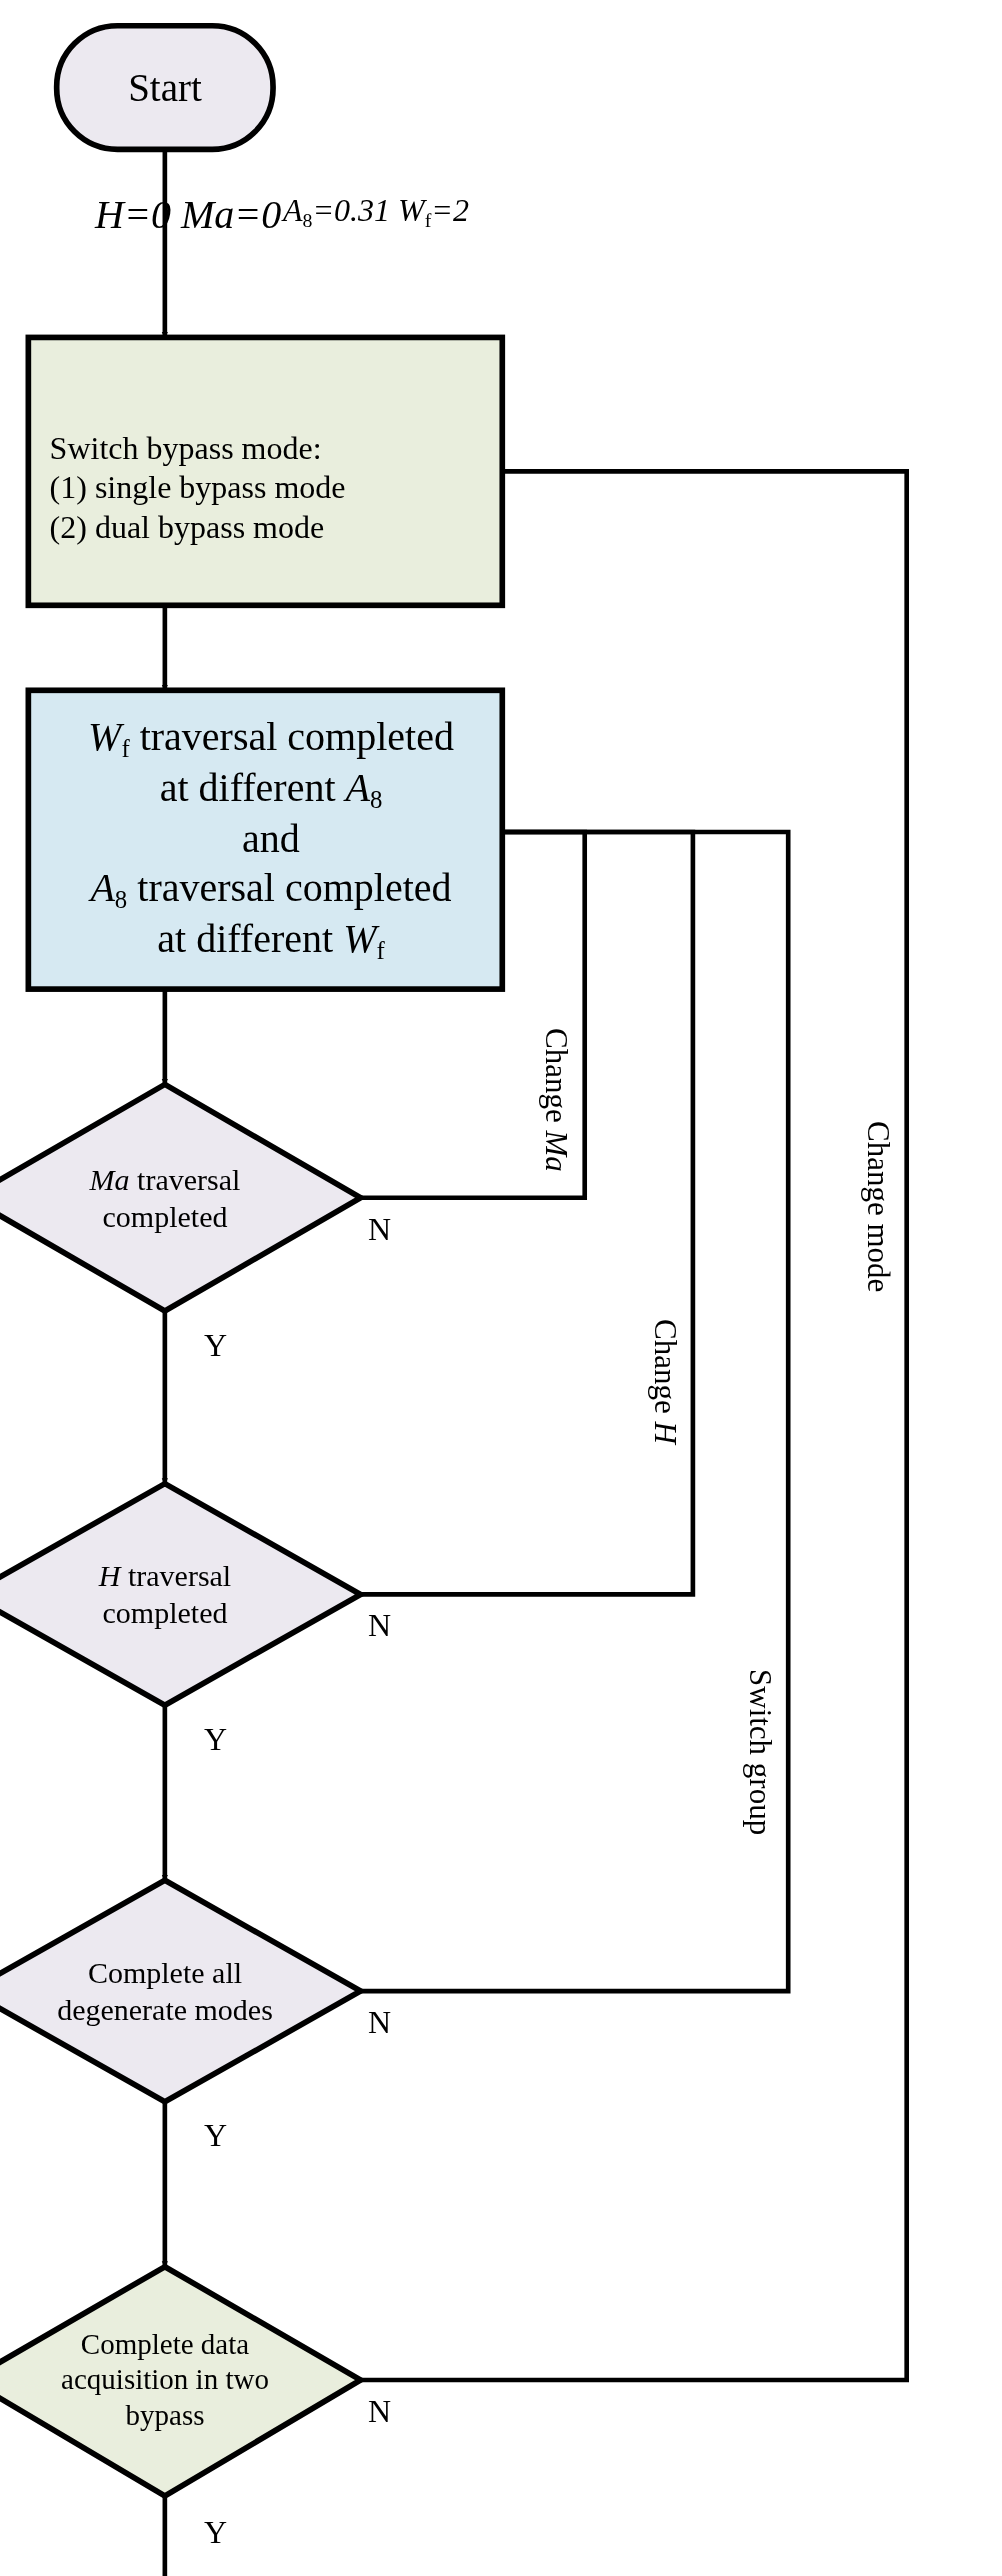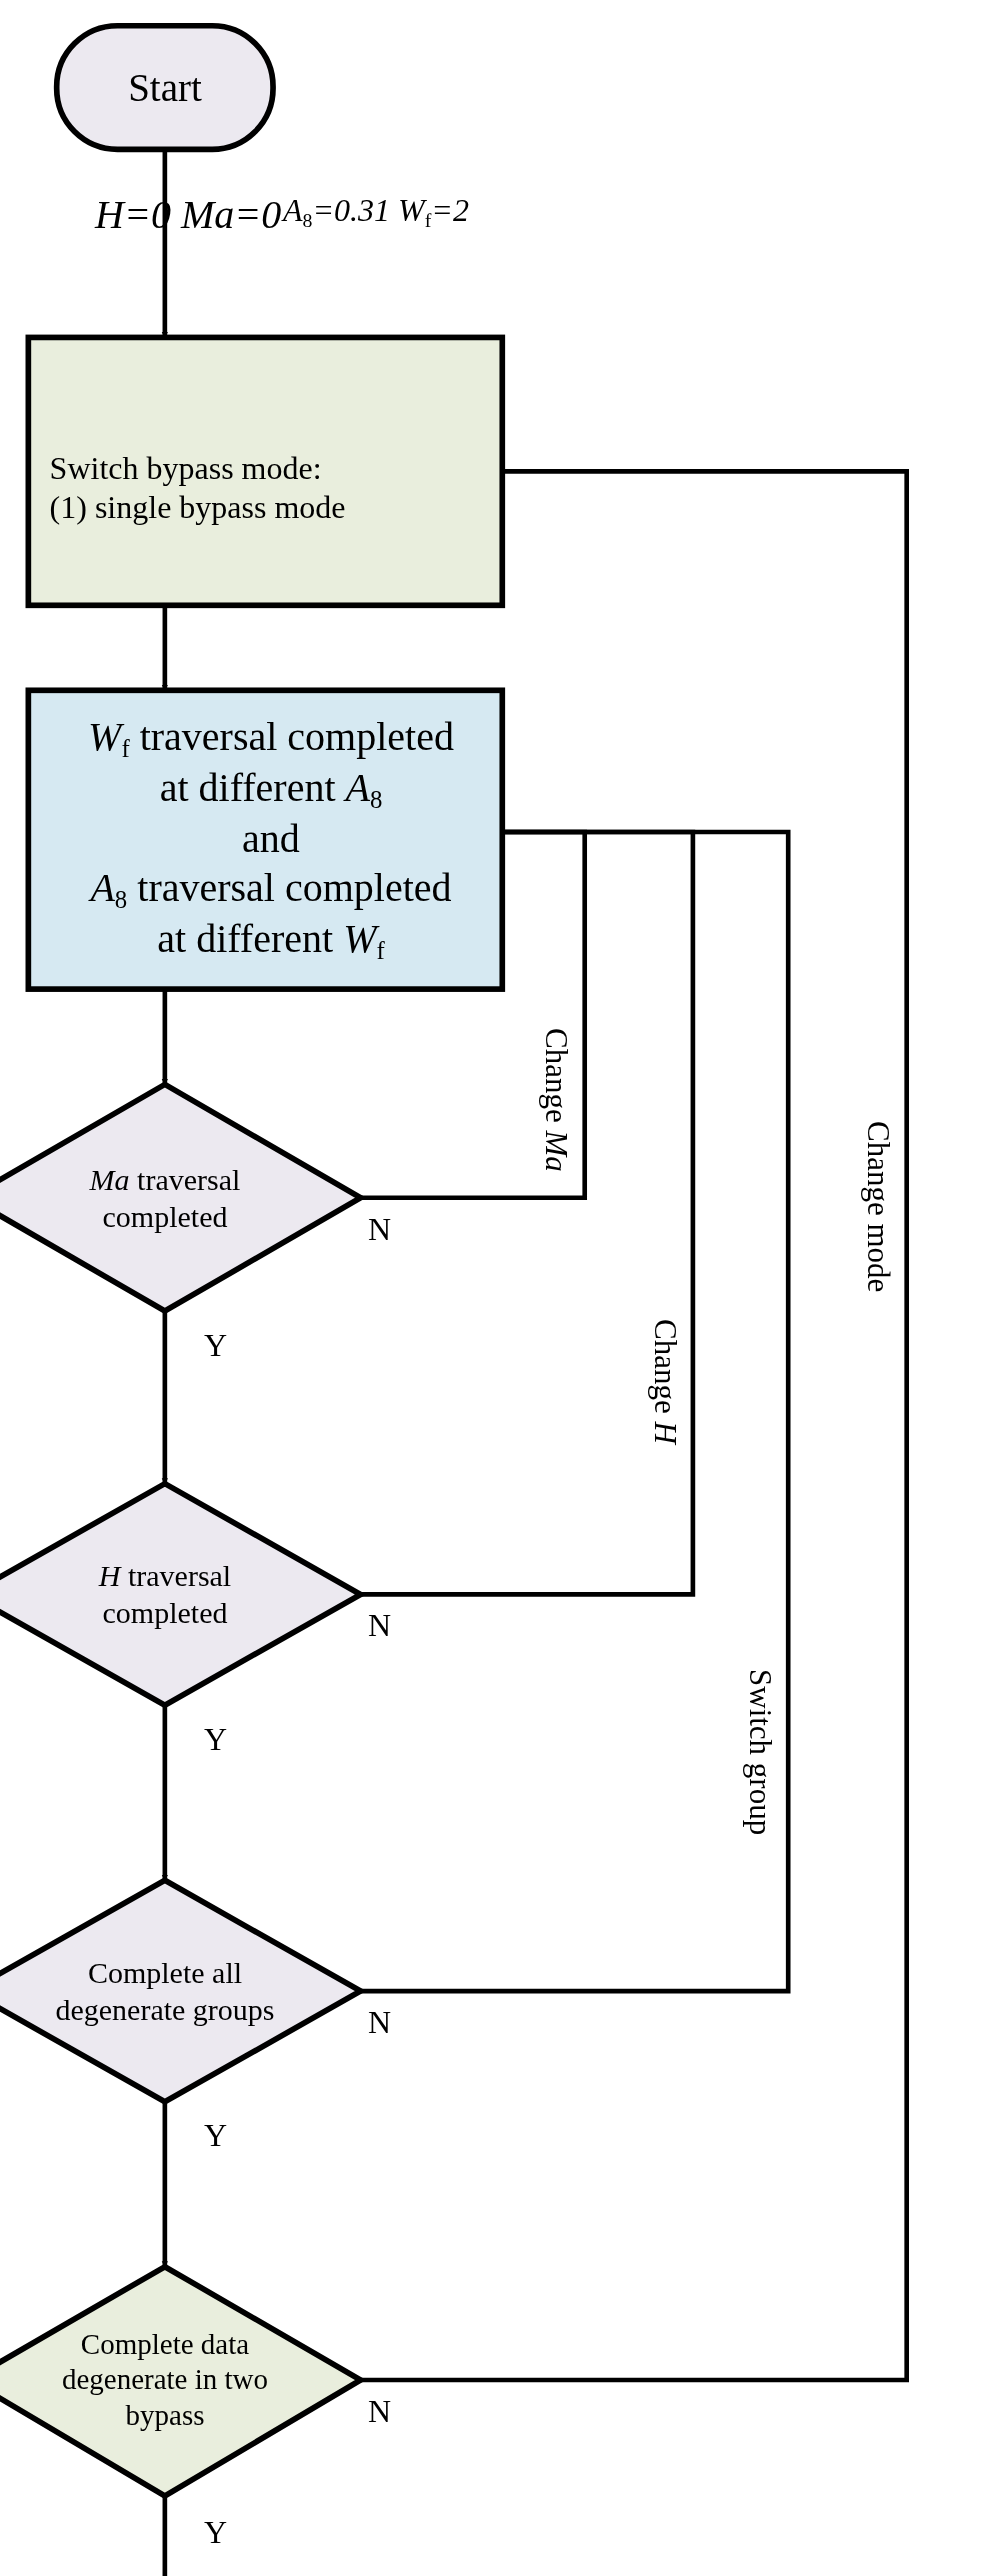--- a/index.html
+++ b/index.html
@@ -84,20 +84,21 @@
   </div>
 
   <div class="edge-lbl" style="left:283px;top:190px;font-size:32px;text-align:left;">
     <span class="ln"><i class="ital">A</i><sub>8</sub><i class="ital">=0.31</i></span>
     <span class="ln"><i class="ital">W</i><sub>f</sub><i class="ital">=2</i></span>
   </div>
 
   <div class="node-text" style="left:28px;top:354px;width:474px;height:268px;font-size:32px;align-items:flex-start;padding-left:21.6px;box-sizing:border-box;font-family:Liberation Serif, serif;">
     <span class="ln">Switch bypass mode:</span>
     <span class="ln">(1) single bypass mode</span>
+    <span class="ln">(2) dual bypass mode</span>
   </div>
 
   <div class="node-text" style="left:34px;top:690px;width:474px;height:299px;font-size:40px;">
     <span class="ln"><i class="ital">W</i><sub>f</sub><span> traversal completed</span></span>
     <span class="ln"><span>at different </span><i class="ital">A</i><sub>8</sub></span>
     <span class="ln">and</span>
     <span class="ln"><i class="ital">A</i><sub>8</sub><span> traversal completed</span></span>
     <span class="ln"><span>at different </span><i class="ital">W</i><sub>f</sub></span>
   </div>
 
@@ -106,26 +107,26 @@
     <span class="ln">completed</span>
   </div>
 
   <div class="node-text" style="left:-31px;top:1517px;width:392px;height:155px;font-size:30px;">
     <span class="ln"><i class="ital">H</i><span> traversal</span></span>
     <span class="ln">completed</span>
   </div>
 
   <div class="node-text" style="left:-31px;top:1914px;width:392px;height:155px;font-size:30px;">
     <span class="ln">Complete all</span>
-    <span class="ln">degenerate groups</span>
+    <span class="ln">degenerate modes</span>
   </div>
 
   <div class="node-text" style="left:-31px;top:2282px;width:392px;height:196px;font-size:29px;">
     <span class="ln">Complete data</span>
-    <span class="ln">degenerate in two</span>
+    <span class="ln">acquisition in two</span>
     <span class="ln">bypass</span>
   </div>
 
   <span class="yn" style="left:204px;top:1327px;font-size:32px;">Y</span>
   <span class="yn" style="left:368px;top:1211px;font-size:32px;">N</span>
 
   <span class="yn" style="left:204px;top:1721px;font-size:32px;">Y</span>
   <span class="yn" style="left:368px;top:1607px;font-size:32px;">N</span>
 
   <span class="yn" style="left:204px;top:2117px;font-size:32px;">Y</span>

